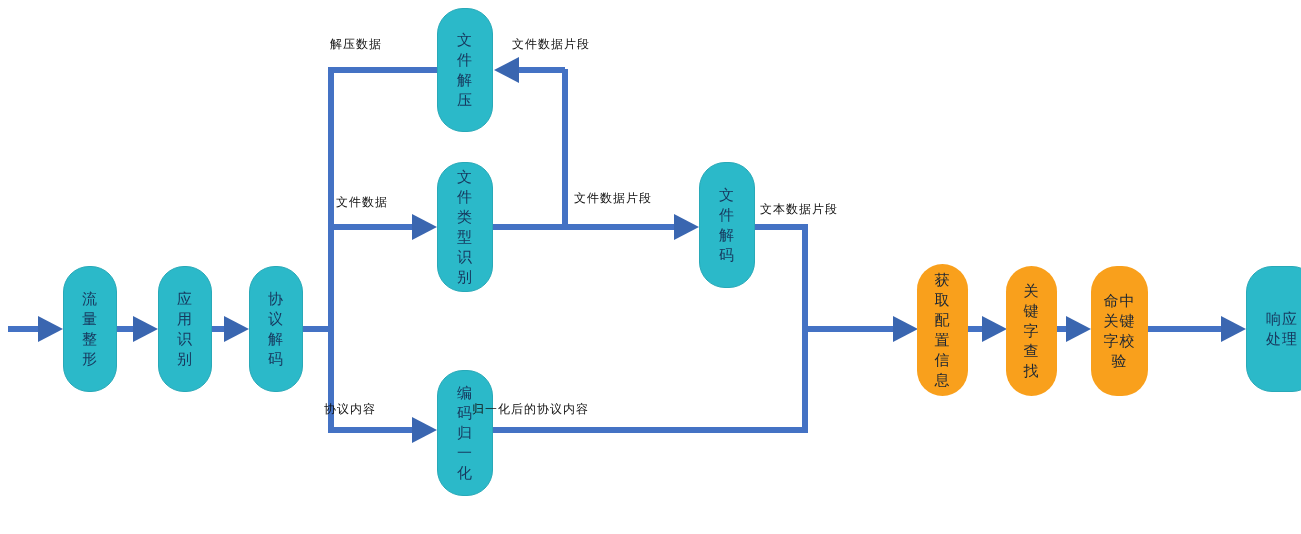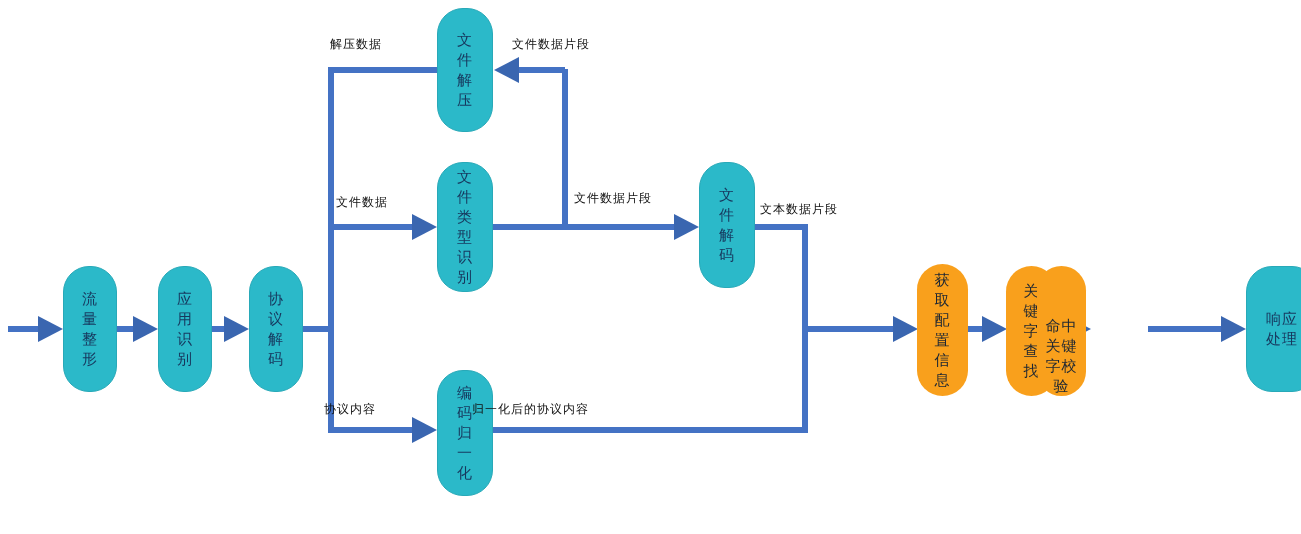--- a/index.html
+++ b/index.html
@@ -68,21 +68,21 @@
   #n1{left:63px;top:266px;width:54px;height:126px;}
   #n2{left:158px;top:266px;width:54px;height:126px;}
   #n3{left:249px;top:266px;width:54px;height:126px;}
   #n4{left:437px;top:8px;width:56px;height:124px;}
   #n5{left:437px;top:162px;width:56px;height:130px;}
   #n6{left:699px;top:162px;width:56px;height:126px;}
   #n7{left:437px;top:370px;width:56px;height:126px;}
   #n8{left:1246px;top:266px;width:72px;height:126px;}
   #o1{left:917px;top:264px;width:51px;height:132px;}
   #o2{left:1006px;top:266px;width:51px;height:130px;}
-  #o3{left:1037px;top:266px;width:49px;height:130px;align-items:flex-end;}
+  #o3{left:1091px;top:266px;width:57px;height:130px;}
   
   #e1{left:330px;top:36px;}
   #e2{left:512px;top:36px;}
   #e3{left:336px;top:194px;}
   #e4{left:574px;top:183px;margin-top:7px;}
   #e5{left:760px;top:201px;}
   #e6{left:324px;top:401px;}
   #e7{left:472px;top:401px;}
 </style>
 </head>

